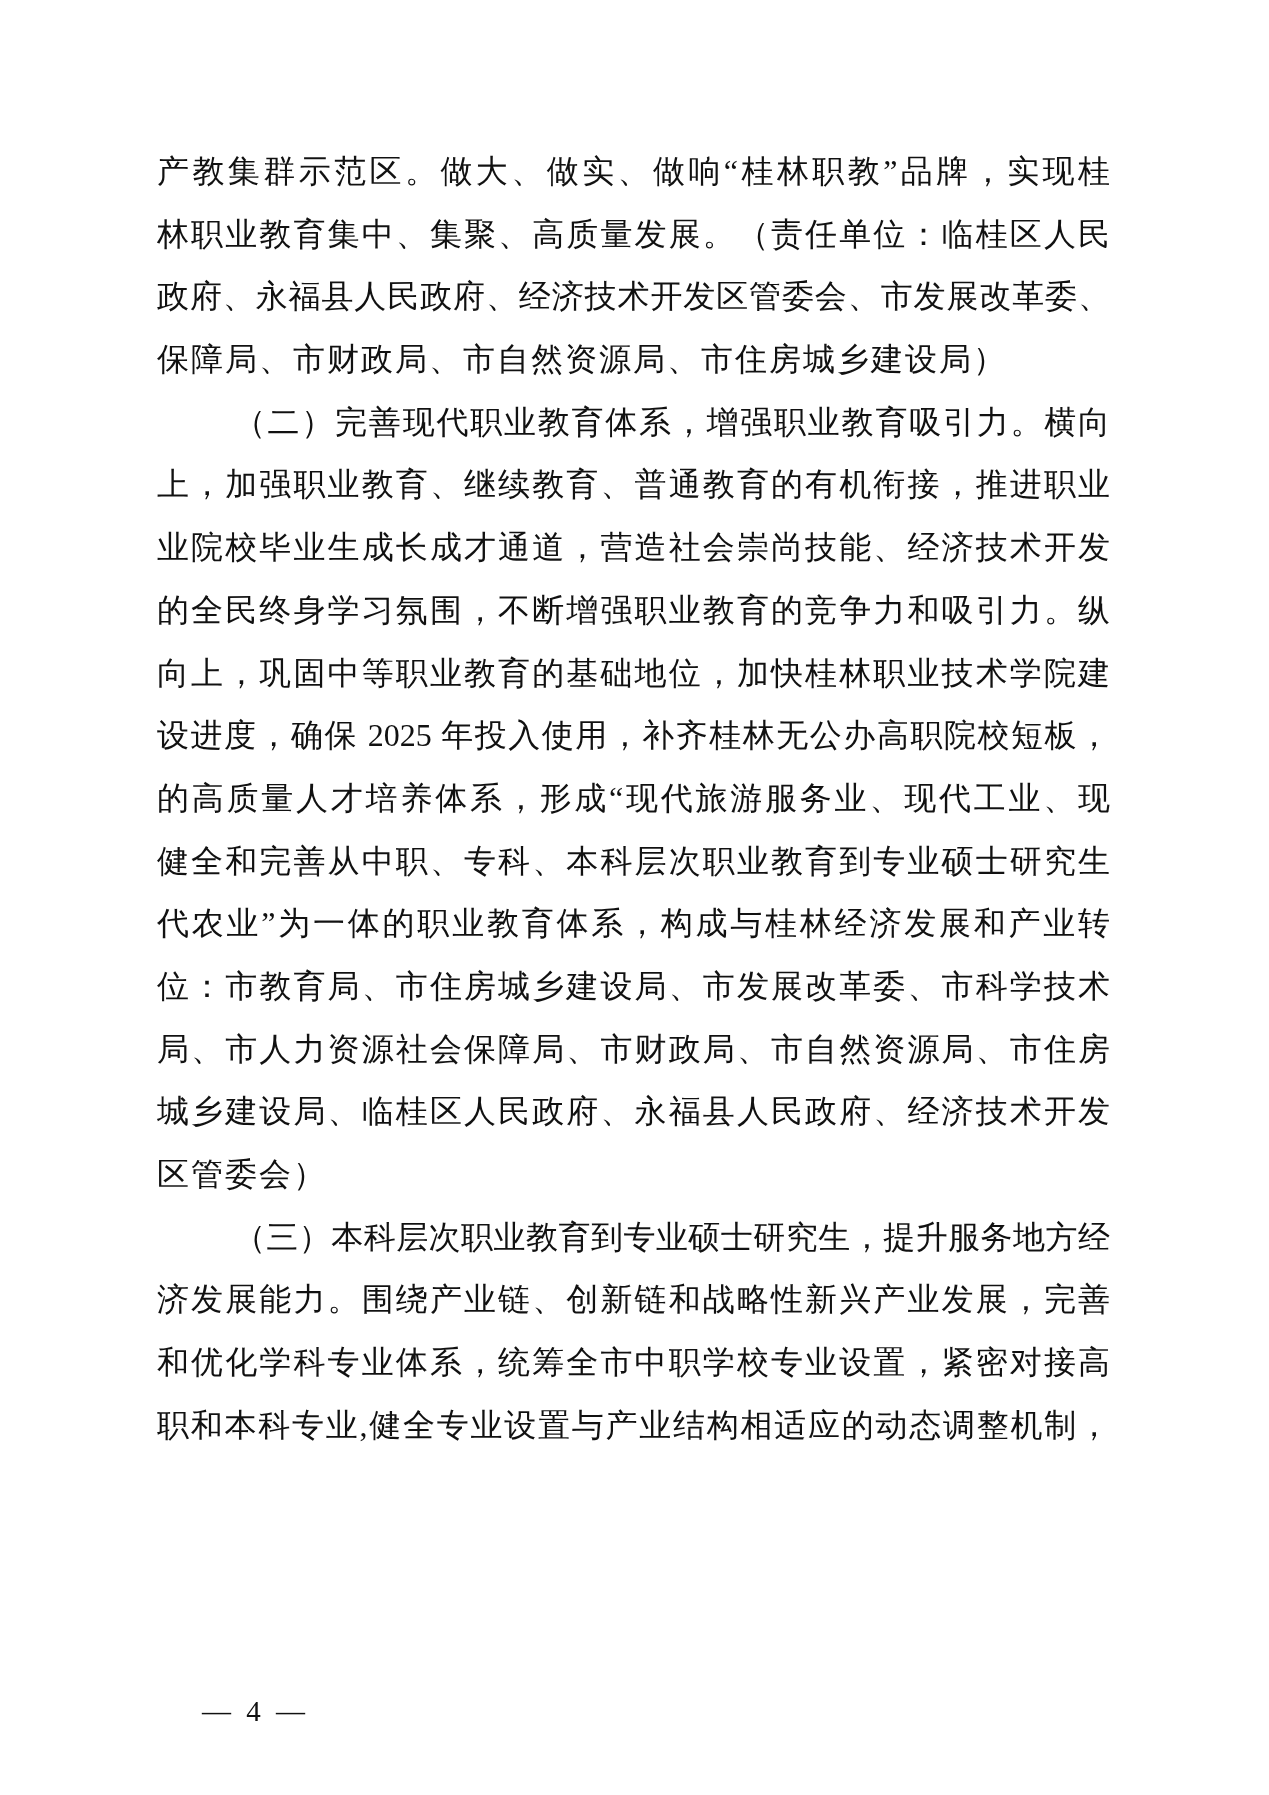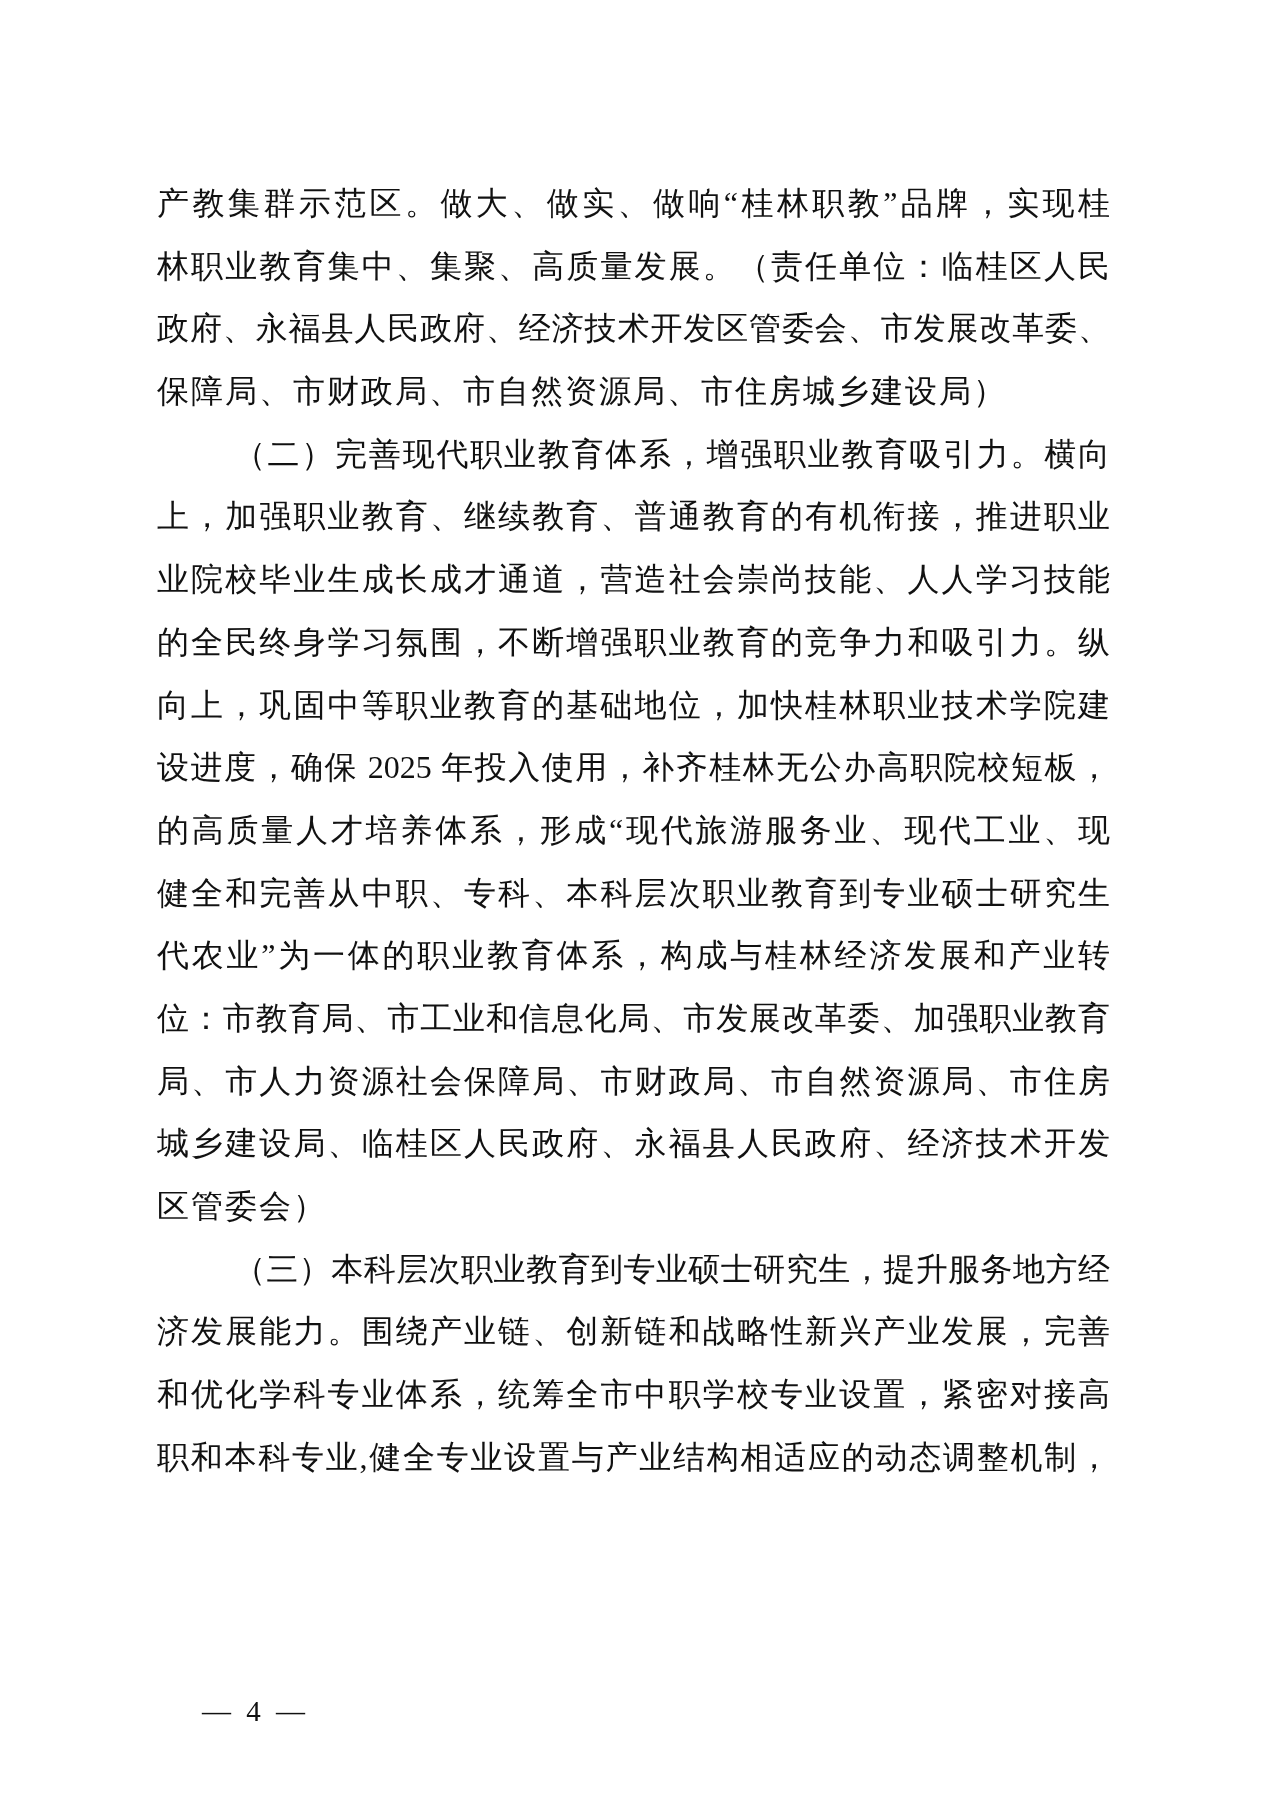--- a/index.html
+++ b/index.html
@@ -18,21 +18,21 @@
   }
   .page {
     position: absolute;
     top: 0; left: 0;
     width: 1269px;
     height: 1795px;
     background: #ffffff;
   }
   .body-text {
     position: absolute;
-    top: 172px;
+    top: 140px;
     left: 157px;
     width: 953px;
     font-size: 32px;
     line-height: 62.7px;
   }
   .ln {
     margin: 0;
     padding: 0;
     height: 62.7px;
     overflow: hidden;
@@ -69,28 +69,28 @@
 
   <main class="body-text">
 
     <p class="ln">产教集群示范区。做大、做实、做响“桂林职教”品牌，实现桂</p>
     <p class="ln">林职业教育集中、集聚、高质量发展。（责任单位：临桂区人民</p>
     <p class="ln">政府、永福县人民政府、经济技术开发区管委会、市发展改革委、</p>
     <p class="ln endline">保障局、市财政局、市自然资源局、市住房城乡建设局）</p>
 
     <p class="ln indent">（二）完善现代职业教育体系，增强职业教育吸引力。横向</p>
     <p class="ln">上，加强职业教育、继续教育、普通教育的有机衔接，推进职业</p>
-    <p class="ln">业院校毕业生成长成才通道，营造社会崇尚技能、人人学习技能</p>
+    <p class="ln">业院校毕业生成长成才通道，营造社会崇尚技能、经济技术开发</p>
     <p class="ln">的全民终身学习氛围，不断增强职业教育的竞争力和吸引力。纵</p>
     <p class="ln">向上，巩固中等职业教育的基础地位，加快桂林职业技术学院建</p>
     <p class="ln">设进度，确保 2025 年投入使用，补齐桂林无公办高职院校短板，</p>
     <p class="ln">的高质量人才培养体系，形成“现代旅游服务业、现代工业、现</p>
     <p class="ln">健全和完善从中职、专科、本科层次职业教育到专业硕士研究生</p>
     <p class="ln">代农业”为一体的职业教育体系，构成与桂林经济发展和产业转</p>
-    <p class="ln">位：市教育局、市工业和信息化局、市发展改革委、加强职业教育</p>
+    <p class="ln">位：市教育局、市住房城乡建设局、市发展改革委、市科学技术</p>
     <p class="ln">局、市人力资源社会保障局、市财政局、市自然资源局、市住房</p>
     <p class="ln">城乡建设局、临桂区人民政府、永福县人民政府、经济技术开发</p>
     <p class="ln endline">区管委会）</p>
 
     <p class="ln indent">（三）本科层次职业教育到专业硕士研究生，提升服务地方经</p>
     <p class="ln">济发展能力。围绕产业链、创新链和战略性新兴产业发展，完善</p>
     <p class="ln">和优化学科专业体系，统筹全市中职学校专业设置，紧密对接高</p>
     <p class="ln">职和本科专业,健全专业设置与产业结构相适应的动态调整机制，</p>
   </main>
 

